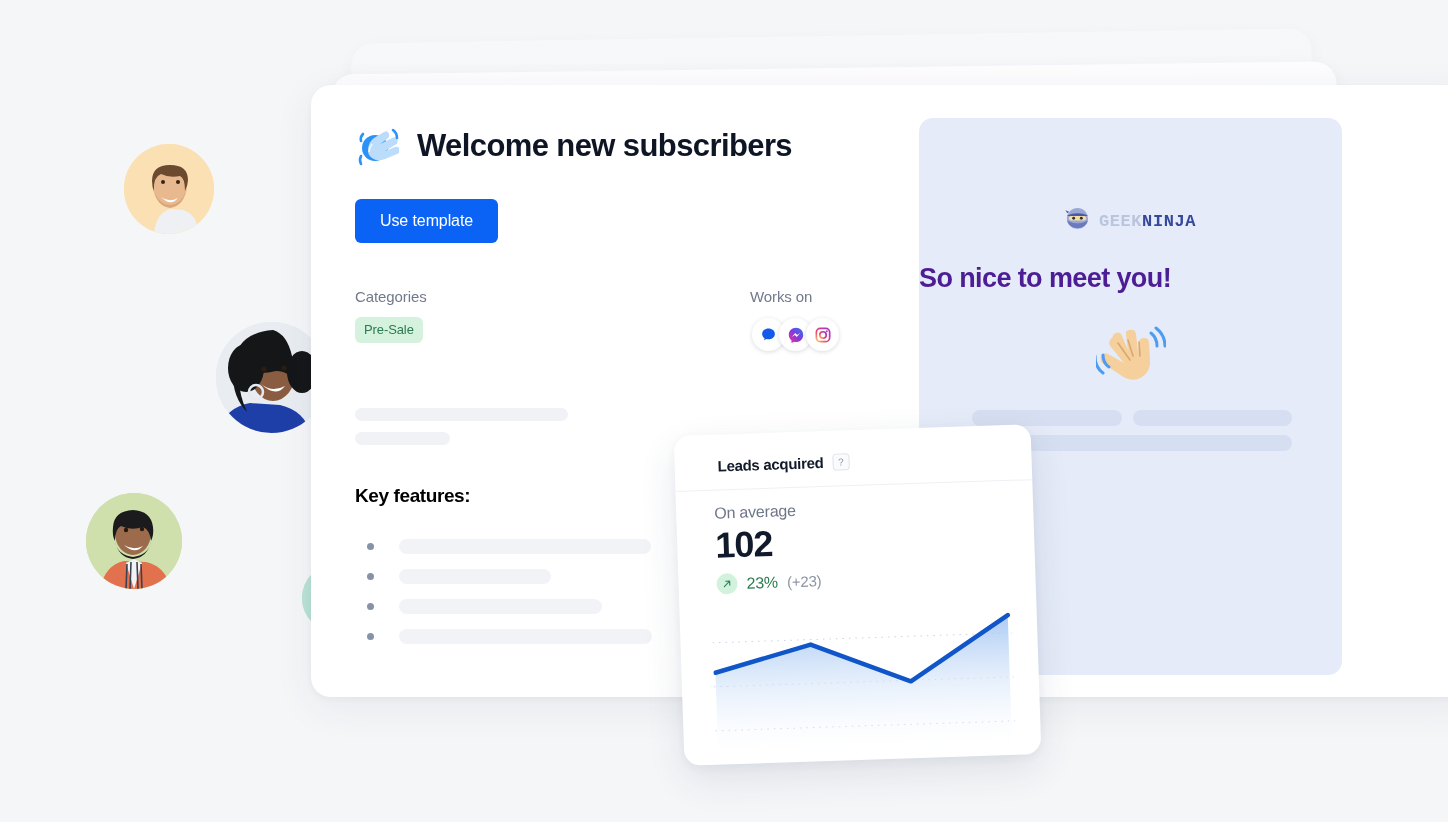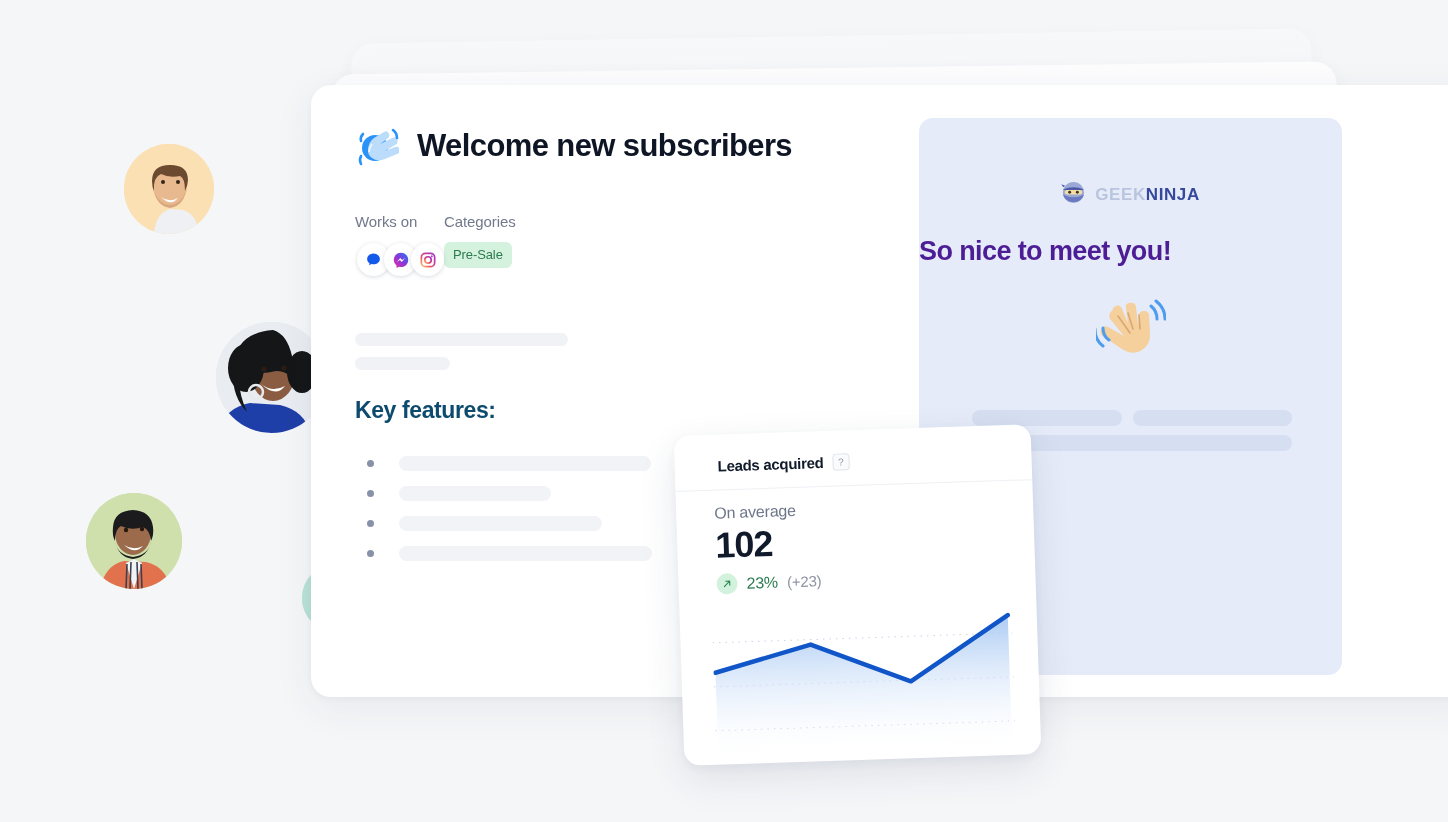--- a/index.html
+++ b/index.html
@@ -85,40 +85,40 @@
   .wi + .wi { margin-left: -6px; }
   .wi.w2 { z-index: 2; } .wi.w3 { z-index: 3; }
 
   .skel {
     background: #f1f2f5; border-radius: 7px; height: 13px;
   }
   .skel-grp { margin-top: 57px; }
   .skel-grp .skel + .skel { margin-top: 11px; }
 
   .key-features {
-    margin-top: 27px;
-    font-size: 23px; font-weight: 700; color: #0c4a6e; letter-spacing: -0.4px;
+    margin-top: 40px;
+    font-size: 19px; font-weight: 700; color: #000000; letter-spacing: -0.4px;
   }
   .feat-list { margin-top: 24px; }
   .feat-row { display: flex; align-items: center; height: 30px; }
   .feat-dot {
     width: 7px; height: 7px; border-radius: 50%;
     background: #8792a8; flex: none; margin-left: 12px;
   }
   .feat-bar { margin-left: 25px; height: 15px; background: #f2f3f6; border-radius: 8px; }
 
   
   .email-card {
     position: absolute; left: 608px; top: 33px;
     width: 423px; height: 557px;
     background: #e5ebf8; border-radius: 14px; overflow: hidden;
   }
   .brand {
     display: flex; align-items: center; justify-content: center;
-    gap: 9px; margin-top: 62px;
+    gap: 9px; margin-top: 88px; font-family: Liberation Mono, monospace;
   }
   .brand-name { font-size: 17px; font-weight: 700; letter-spacing: 0.6px; }
   .brand-name .g { color: #b9c5de; }
   .brand-name .n { color: #36489c; }
 
   .email-head {
     margin-top: 27px; text-align: left;
     font-size: 27px; font-weight: 700; color: #4c1d95; letter-spacing: -0.6px;
   }
   .email-sub {
@@ -254,22 +254,27 @@
             <path d="M13 27 q0-9 6-13 l10-6 q4-2 5 2 q1 3-2 5 l-7 5 l12-6 q4-2 5 1 q2 4-2 6 l-10 6 l10-4 q4-1 5 2 q1 4-3 5 l-12 5 q-8 3-13-1 q-4-3-4-7z" fill="#bcdcfb"></path>
             <path d="M17 20 q-3 4-3 8" stroke="#fff" stroke-width="1.6" fill="none" opacity=".8"></path>
             <path d="M8 10 q-3 3-2 7" stroke="#2b93f7" stroke-width="2.6" fill="none" stroke-linecap="round"></path>
             <path d="M38 6 q4 3 4 8" stroke="#2b93f7" stroke-width="2.6" fill="none" stroke-linecap="round"></path>
             <path d="M6 32 q-2 4 0 8" stroke="#2b93f7" stroke-width="2.6" fill="none" stroke-linecap="round"></path>
           </svg>
         </span>
         <h1 class="page-title">Welcome new subscribers</h1>
       </div>
 
+      <button class="use-template">Use template</button>
 
       <div class="meta-row">
+        <div class="meta-block cats">
+          <div class="meta-label">Categories</div>
+          <span class="badge">Pre-Sale</span>
+        </div>
         <div class="meta-block">
           <div class="meta-label">Works on</div>
           <div class="works-icons">
             <span class="wi w1">
               <svg viewBox="0 0 20 20" width="17" height="17">
                 <path d="M10 3c-4.2 0-7.5 2.8-7.5 6.3 0 2 1.1 3.8 2.9 5l-.6 2.6 2.9-1.5c.7.2 1.5.3 2.3.3 4.2 0 7.5-2.8 7.5-6.4S14.2 3 10 3z" fill="#1559ea"></path>
               </svg>
             </span>
             <span class="wi w2">
               <svg viewBox="0 0 20 20" width="18" height="18">
@@ -293,24 +298,20 @@
                   <stop offset="1" stop-color="#9b35d6"></stop>
                     </linearGradient>
                   </defs>
                 <rect x="2.6" y="2.6" width="14.8" height="14.8" rx="4.4" fill="none" stroke="url(#ig)" stroke-width="1.9"></rect>
                 <circle cx="10" cy="10" r="3.6" fill="none" stroke="url(#ig)" stroke-width="1.9"></circle>
                 <circle cx="14.3" cy="5.8" r="1.05" fill="#b13bb6"></circle>
               </svg>
             </span>
           </div>
         </div>
-        <div class="meta-block cats">
-          <div class="meta-label">Categories</div>
-          <span class="badge">Pre-Sale</span>
-        </div>
       </div>
 
       <div class="skel-grp">
         <div class="skel" style="width:213px"></div>
         <div class="skel" style="width:95px"></div>
       </div>
 
       <h2 class="key-features">Key features:</h2>
 
       <div class="feat-list">

